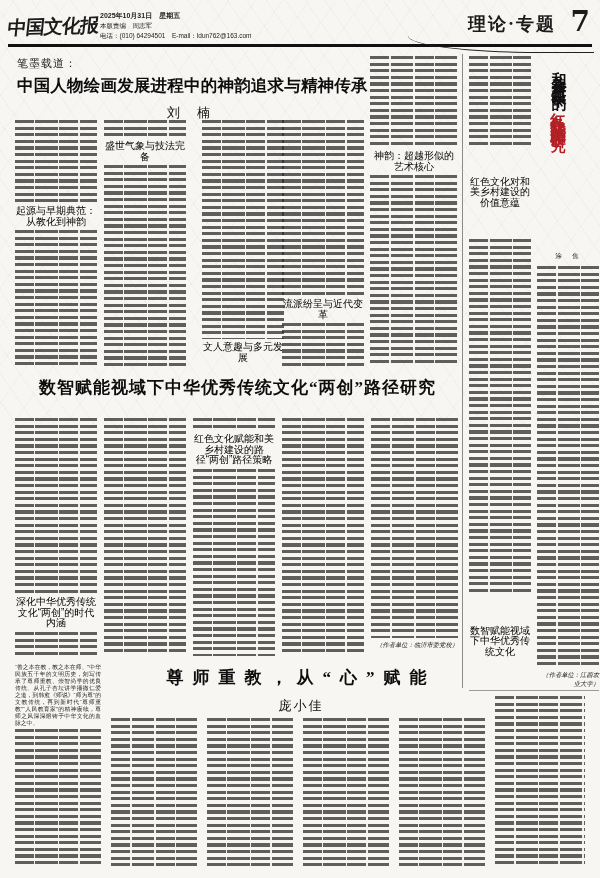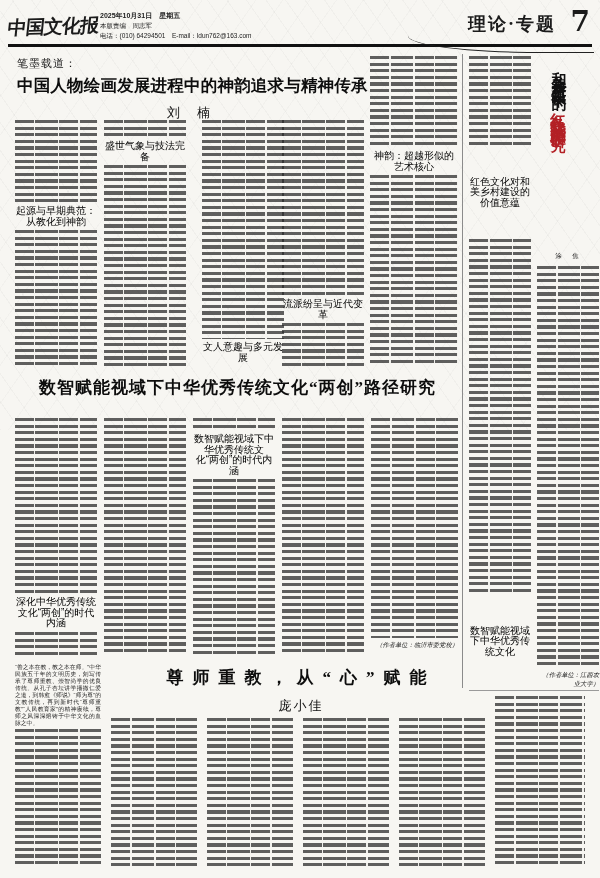--- a/index.html
+++ b/index.html
@@ -156,21 +156,21 @@
   <div class="abs col" style="left:15px;top:418px;width:82px;height:238px;">
     <div class="greek" style="height:176px;"></div>
     <div class="subhead">深化中华优秀传统文化“两创”的时代内涵</div>
     <div class="greek" style="flex:1;"></div>
   </div>
   <div class="abs col" style="left:104px;top:418px;width:82px;height:238px;">
     <div class="greek" style="flex:1;"></div>
   </div>
   <div class="abs col" style="left:193px;top:418px;width:82px;height:238px;">
     <div class="greek" style="height:13px;"></div>
-    <div class="subhead">数智赋能视域下中华优秀传统文化“两创”的时代内涵</div>
+    <div class="subhead">红色文化赋能和美乡村建设的路径“两创”路径策略</div>
     <div class="greek" style="flex:1;"></div>
   </div>
   <div class="abs col" style="left:282px;top:418px;width:82px;height:238px;">
     <div class="greek" style="flex:1;"></div>
   </div>
   <div class="abs col" style="left:371px;top:418px;width:87px;height:238px;">
     <div class="greek" style="height:220px;"></div>
     <div class="attr" style="margin-top:2px;">（作者单位：临沂市委党校）</div>
   </div>
 

